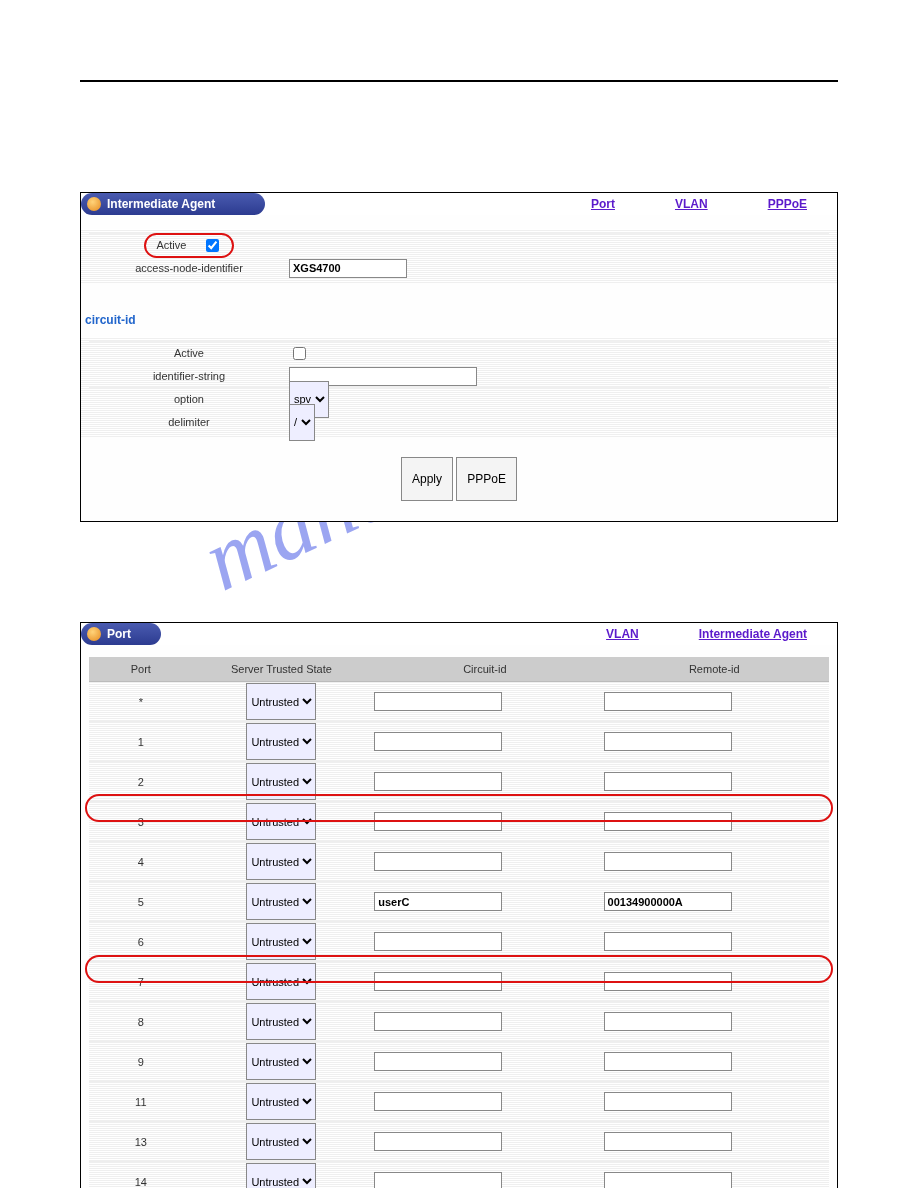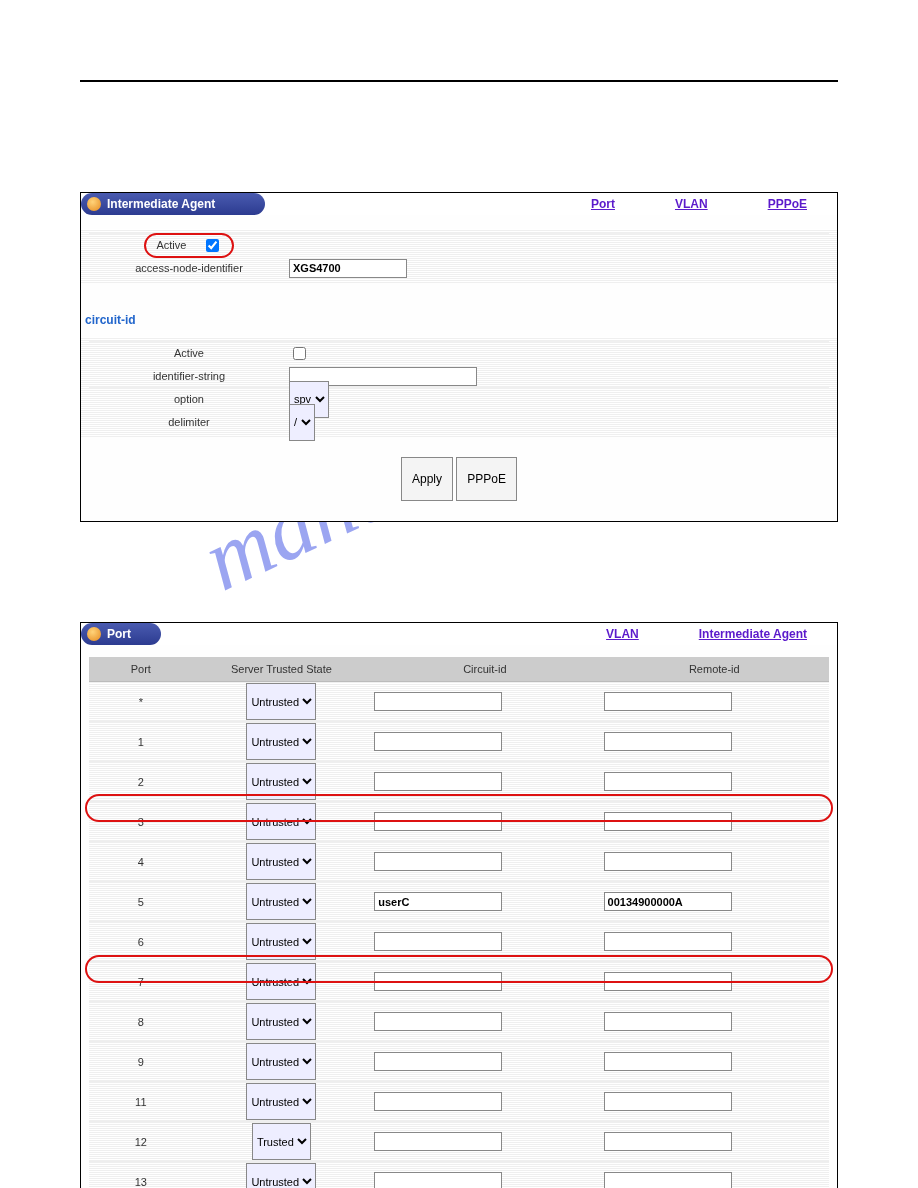--- a/index.html
+++ b/index.html
@@ -333,26 +333,20 @@
               <td class="cell-input"><input type="text" class="inbox" style=""></td>
               <td class="cell-input"><input type="text" class="inbox" style=""></td>
             </tr>
             <tr>
               <td>11</td>
               <td><select class="sel"><option>Untrusted</option></select></td>
               <td class="cell-input"><input type="text" class="inbox" style=""></td>
               <td class="cell-input"><input type="text" class="inbox" style=""></td>
             </tr>
             <tr>
-              <td>12</td>
-              <td><select class="sel"><option>Trusted</option></select></td>
-              <td class="cell-input"><input type="text" class="inbox" style=""></td>
-              <td class="cell-input"><input type="text" class="inbox" style=""></td>
-            </tr>
-            <tr>
               <td>13</td>
               <td><select class="sel"><option>Untrusted</option></select></td>
               <td class="cell-input"><input type="text" class="inbox" style=""></td>
               <td class="cell-input"><input type="text" class="inbox" style=""></td>
             </tr>
             <tr>
               <td>14</td>
               <td><select class="sel"><option>Untrusted</option></select></td>
               <td class="cell-input"><input type="text" class="inbox" style=""></td>
               <td class="cell-input"><input type="text" class="inbox" style=""></td>

